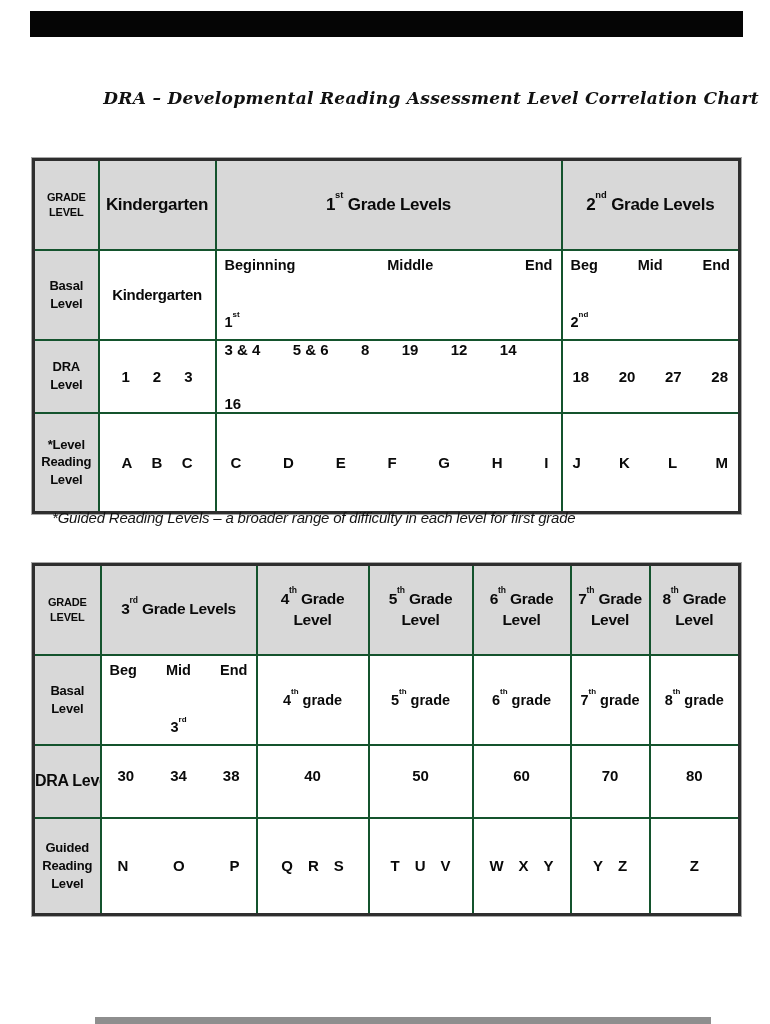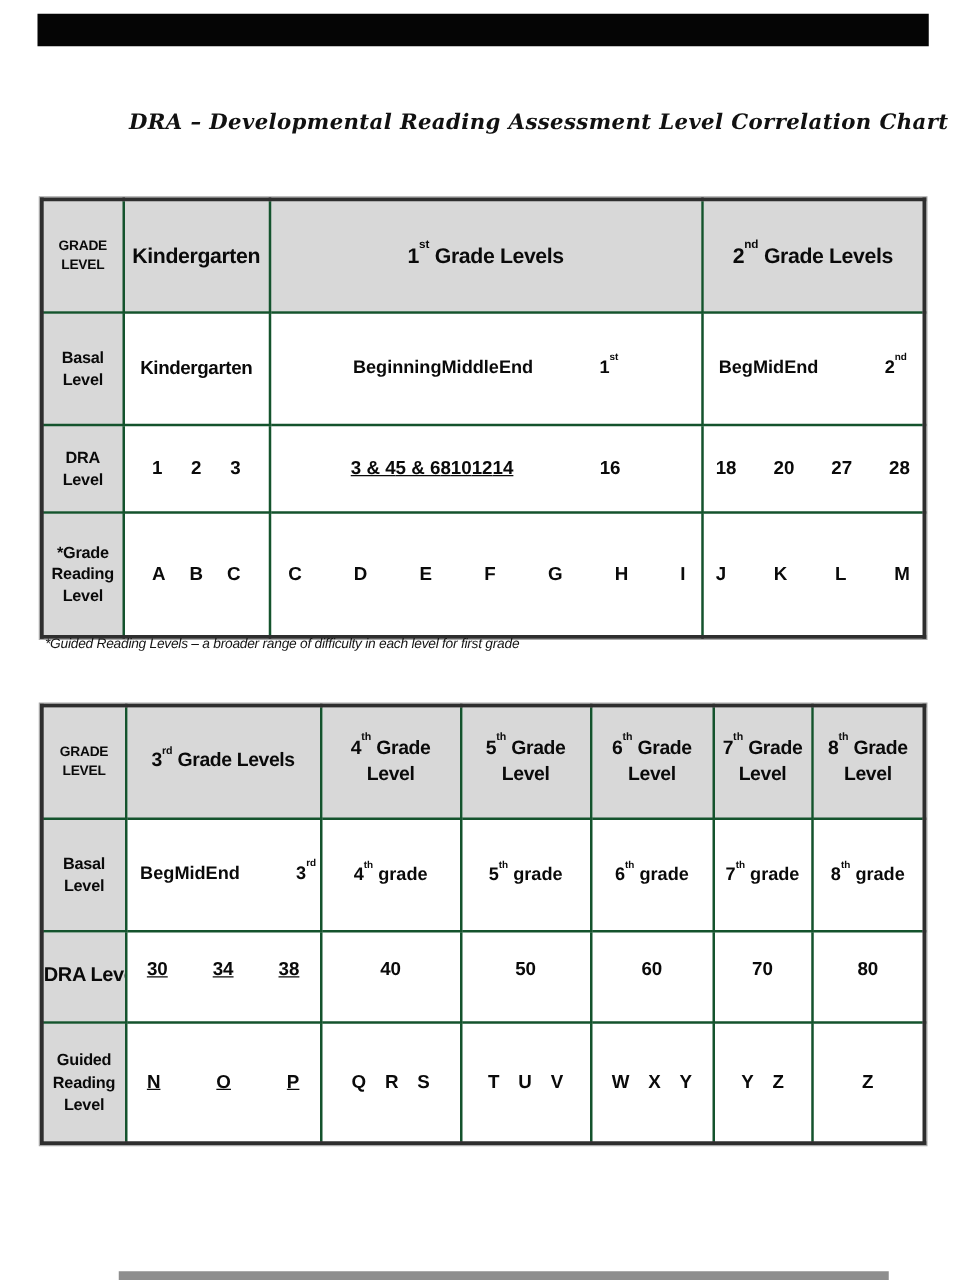--- a/index.html
+++ b/index.html
@@ -8,21 +8,21 @@
     font-family:"Liberation Sans","DejaVu Sans",sans-serif;color:#0a0a0a;
   }
   .top-bar{position:absolute;left:30px;top:11px;width:713px;height:26px;background:#050505;}
   .bottom-bar{position:absolute;left:95px;top:1017px;width:616px;height:7px;background:#8e8e8e;}
   .title{
     position:absolute;top:88px;left:0;width:770px;text-align:center;
     font-family:"DejaVu Serif","Liberation Serif",serif;font-style:italic;font-weight:bold;
     font-size:17px;letter-spacing:0.3px;color:#111;margin-left:46px;
   }
   .footnote{
-    position:absolute;left:36px;top:509px;font-style:italic;font-size:11px;
+    position:absolute;left:52px;top:509px;font-style:italic;font-size:15px;
     letter-spacing:-0.2px;color:#141414;
   }
   table.grid{
     position:absolute;border-collapse:collapse;table-layout:fixed;background:#fff;
     border:3px solid #2e2e2e;box-shadow:0 0 0 1px #a8a8a8;
   }
   table.grid td{
     border:2px solid #14532d;vertical-align:middle;text-align:center;
     font-weight:bold;padding:0;overflow:hidden;
   }
@@ -30,30 +30,30 @@
   .hdr-small{font-size:11px;line-height:1.3;letter-spacing:-0.2px;}
   .hdr-big{font-size:17px;letter-spacing:-0.3px;}
   .hdr-mid{font-size:15.5px;line-height:1.35;letter-spacing:-0.3px;}
   .rowlabel{font-size:13px;line-height:1.35;letter-spacing:-0.2px;}
   .rowlabel-sm{font-size:16px;white-space:nowrap;letter-spacing:-0.3px;margin-top:40px;}
   .kind2{font-size:15px;letter-spacing:-0.3px;}
   .bme{font-size:14.5px;line-height:1.35;}
   .nums{font-size:15px;}
   .grade-word{font-size:14.5px;}
   sup.ord{font-size:0.55em;position:relative;top:-0.55em;letter-spacing:0;}
-  .stack{display:flex;justify-content:center;gap:37px;}
+  .stack{display:flex;flex-direction:column;justify-content:center;gap:37px;}
   .spread{display:flex;justify-content:space-between;align-items:baseline;}
   .rowcenter{display:flex;justify-content:center;align-items:baseline;gap:15px;}
   .leftline{text-align:left;}
   .pad8{padding:0 8px;}
   .pad10{padding:0 10px;gap:24px;}
-  .pad16{padding:0 16px;text-decoration:underline;}
+  .pad16{padding:0 16px;}
   .pad22{padding:0 22px;}
   .padlet{padding:0 12px 0 14px;}
-  .dra1-line{padding:0 24px 0 8px;text-decoration:underline;}
+  .dra1-line{padding:0 44px 0 8px;}
   td.vlow{vertical-align:bottom;}
   td.vlow .inner{padding-bottom:12px;}
 </style>
 </head>
 <body>
 
 <div class="top-bar"></div>
 
 <div class="title">DRA – Developmental Reading Assessment Level Correlation Chart</div>
 
@@ -120,41 +120,41 @@
         <span>2</span>
         <span>3</span>
       </div>
     </td>
     <td>
       <div class="stack nums">
         <div class="spread dra1-line">
           <span>3 &amp; 4</span>
           <span>5 &amp; 6</span>
           <span>8</span>
-          <span>10</span>
+          <span>19</span>
           <span>12</span>
           <span>14</span>
         </div>
         <div class="leftline pad8">
           <span>16</span>
         </div>
       </div>
     </td>
     <td>
       <div class="spread pad10 nums">
         <span>18</span>
         <span>20</span>
         <span>27</span>
         <span>28</span>
       </div>
     </td>
   </tr>
   <tr style="height:100px">
     <td class="gray rowlabel">
-      <div>*Grade</div>
+      <div>*Level</div>
       <div>Reading</div>
       <div>Level</div>
     </td>
     <td>
       <div class="spread pad22 nums">
         <span>A</span>
         <span>B</span>
         <span>C</span>
       </div>
     </td>

